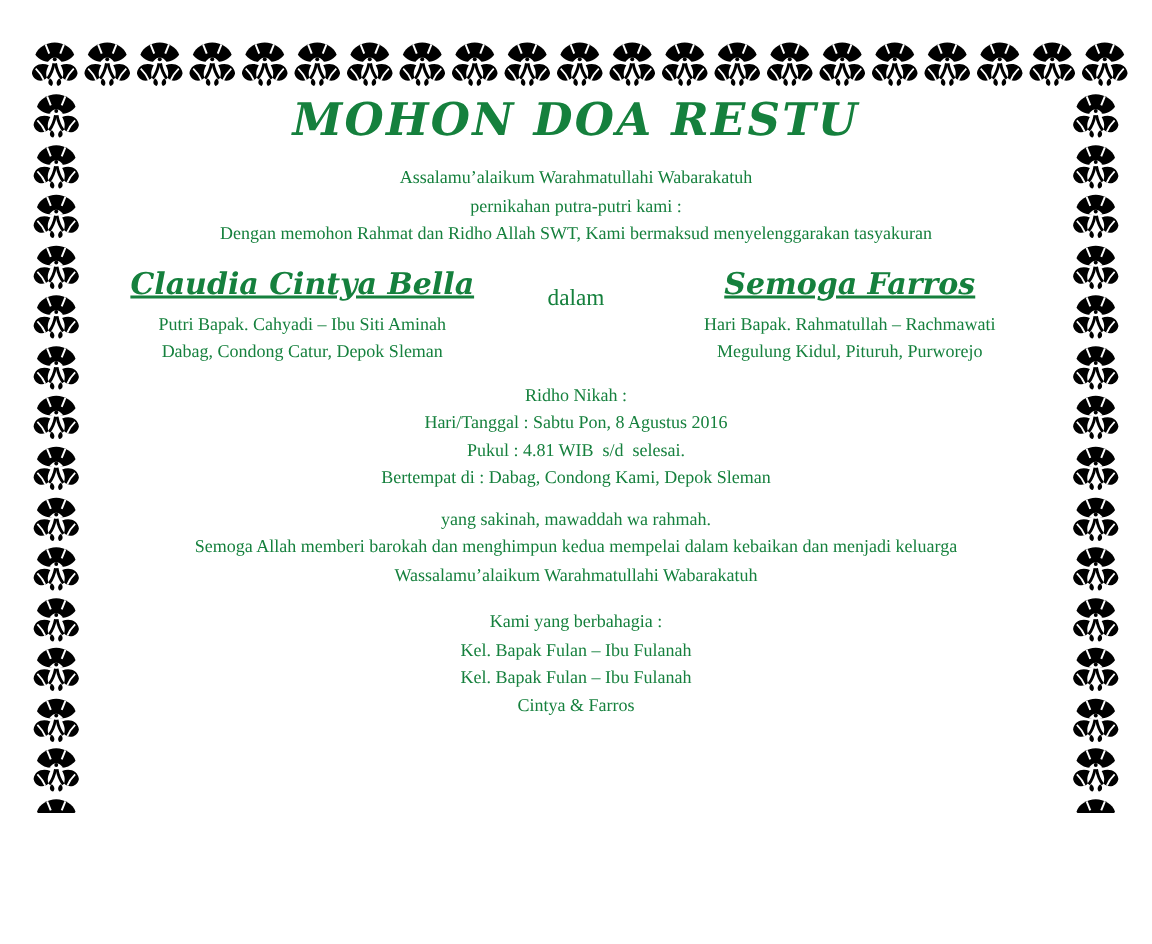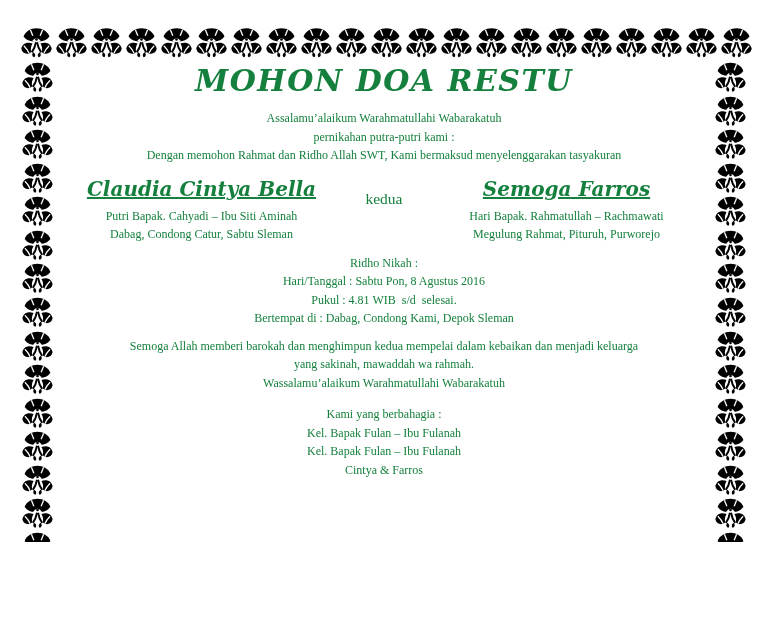--- a/index.html
+++ b/index.html
@@ -328,40 +328,40 @@
     <h1 class="title">MOHON DOA RESTU</h1>
 
     <p class="line">Assalamu’alaikum Warahmatullahi Wabarakatuh</p>
     <p class="line">pernikahan putra-putri kami :</p>
     <p class="line">Dengan memohon Rahmat dan Ridho Allah SWT, Kami bermaksud menyelenggarakan tasyakuran</p>
 
     <div class="couple-row">
       <div class="person">
         <div class="person-name">Claudia Cintya Bella</div>
         <p class="line">Putri Bapak. Cahyadi – Ibu Siti Aminah</p>
-        <p class="line">Dabag, Condong Catur, Sabtu Sleman</p>
+        <p class="line">Dabag, Condong Catur, Depok Sleman</p>
       </div>
-      <div class="connector">kedua</div>
+      <div class="connector">dalam</div>
       <div class="person">
         <div class="person-name">Semoga Farros</div>
         <p class="line">Hari Bapak. Rahmatullah – Rachmawati</p>
-        <p class="line">Megulung Rahmat, Pituruh, Purworejo</p>
+        <p class="line">Megulung Kidul, Pituruh, Purworejo</p>
       </div>
     </div>
 
     <div class="section event">
       <p class="line">Ridho Nikah :</p>
       <p class="line">Hari/Tanggal : Sabtu Pon, 8 Agustus 2016</p>
       <p class="line">Pukul : 4.81 WIB  s/d  selesai.</p>
       <p class="line">Bertempat di : Dabag, Condong Kami, Depok Sleman</p>
     </div>
 
     <div class="section prayer">
+      <p class="line">yang sakinah, mawaddah wa rahmah.</p>
       <p class="line">Semoga Allah memberi barokah dan menghimpun kedua mempelai dalam kebaikan dan menjadi keluarga</p>
-      <p class="line">yang sakinah, mawaddah wa rahmah.</p>
       <p class="line">Wassalamu’alaikum Warahmatullahi Wabarakatuh</p>
     </div>
 
     <div class="section signoff">
       <p class="line">Kami yang berbahagia :</p>
       <p class="line">Kel. Bapak Fulan – Ibu Fulanah</p>
       <p class="line">Kel. Bapak Fulan – Ibu Fulanah</p>
       <p class="line">Cintya &amp; Farros</p>
     </div>
 

